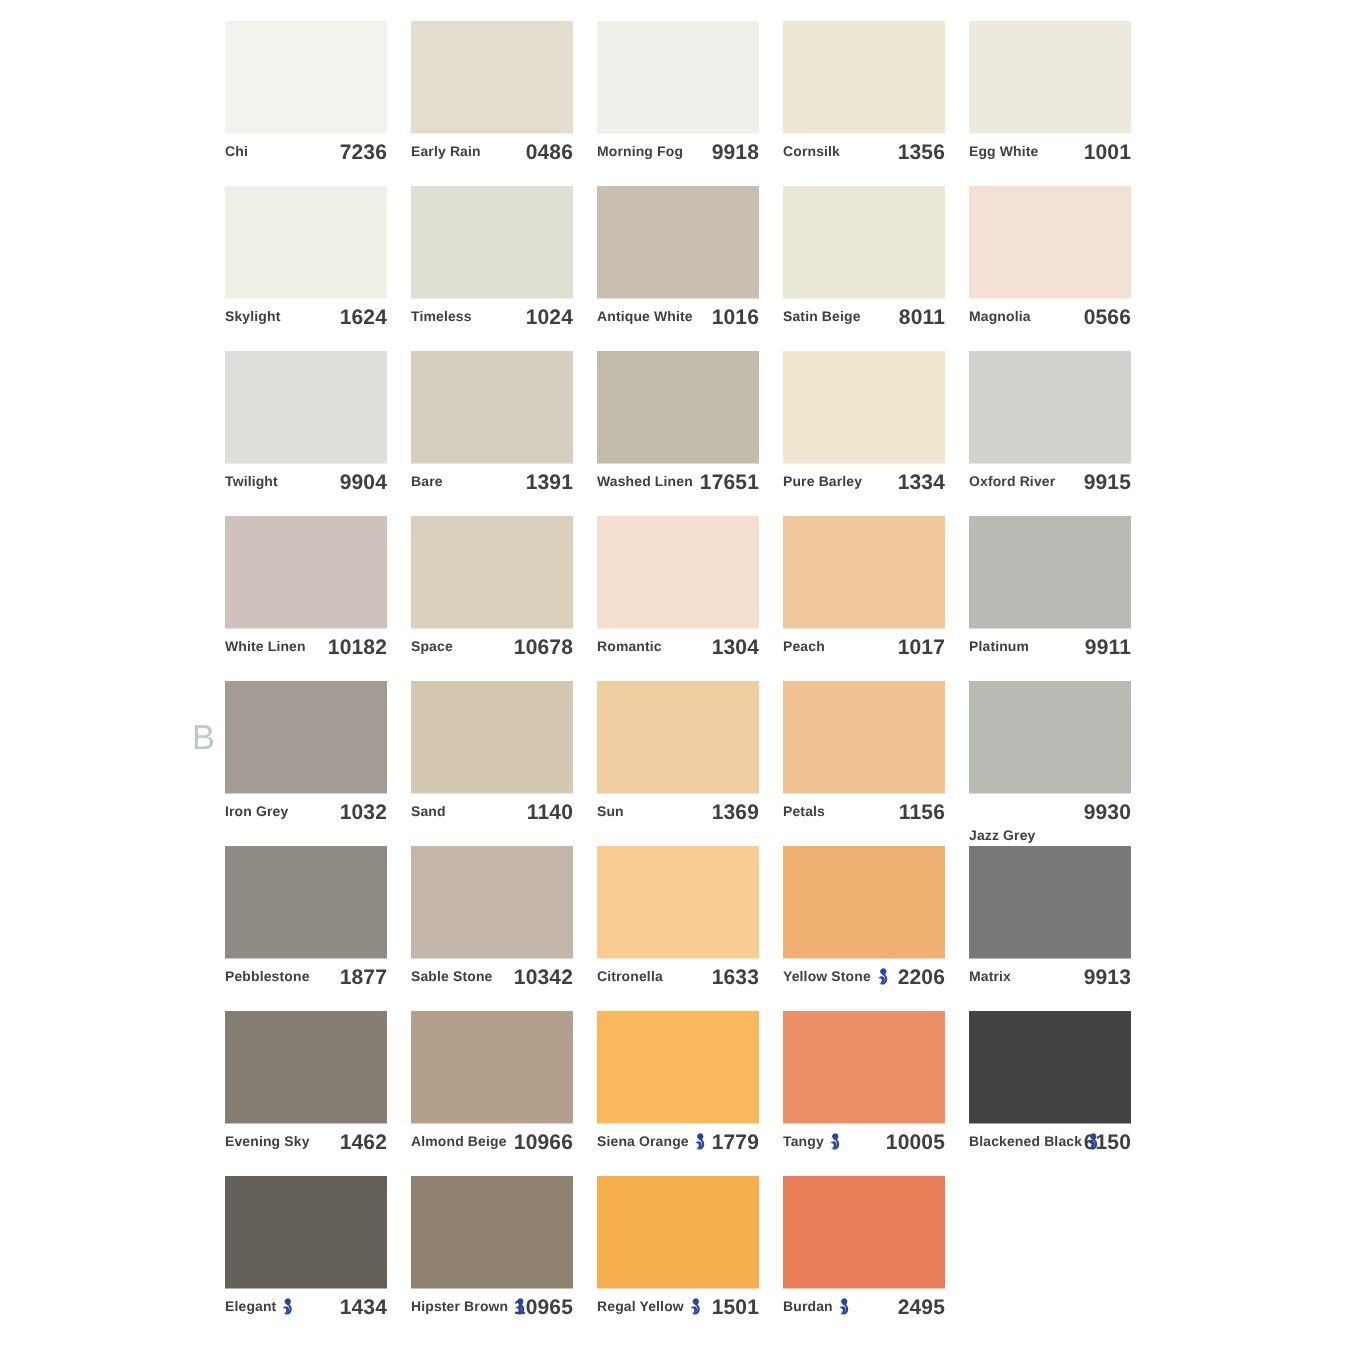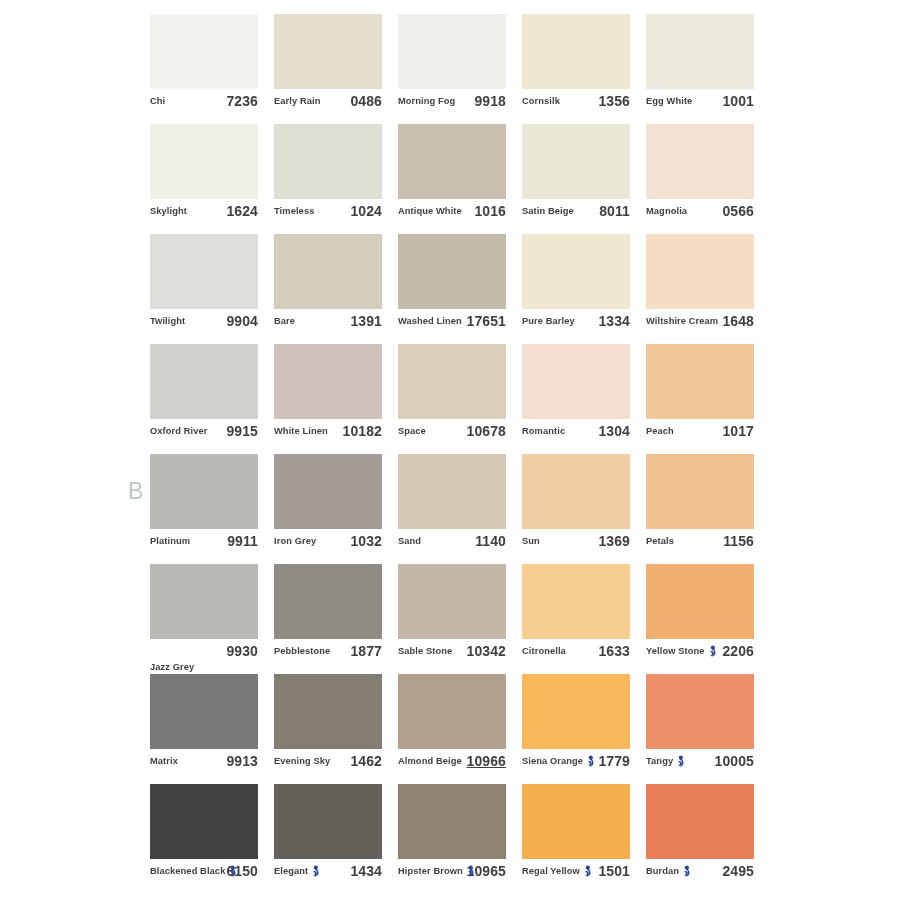--- a/index.html
+++ b/index.html
@@ -242,29 +242,20 @@
       <div class="cell">
         <div class="chip" style="background: rgb(240, 231, 209);"></div>
         <div class="caption">
           <div class="name-wrap">
             <span class="cname" style="color: rgb(63, 63, 66);">Pure Barley</span>
           </div>
           <span class="ccode" style="color: rgb(63, 63, 66);">1334</span>
         </div>
       </div>
       <div class="cell">
-        <div class="chip" style="background: rgb(247, 221, 196);"></div>
-        <div class="caption">
-          <div class="name-wrap">
-            <span class="cname" style="color: rgb(63, 63, 66);">Wiltshire Cream</span>
-          </div>
-          <span class="ccode" style="color: rgb(63, 63, 66);">1648</span>
-        </div>
-      </div>
-      <div class="cell">
         <div class="chip" style="background: rgb(207, 210, 205);"></div>
         <div class="caption">
           <div class="name-wrap">
             <span class="cname" style="color: rgb(63, 63, 66);">Oxford River</span>
           </div>
           <span class="ccode" style="color: rgb(63, 63, 66);">9915</span>
         </div>
       </div>
       <div class="cell">
         <div class="chip" style="background: rgb(207, 193, 187);"></div>
@@ -416,21 +407,21 @@
           </div>
           <span class="ccode" style="color: rgb(63, 63, 66);">1462</span>
         </div>
       </div>
       <div class="cell">
         <div class="chip" style="background: rgb(178, 160, 140);"></div>
         <div class="caption">
           <div class="name-wrap">
             <span class="cname" style="color: rgb(63, 63, 66);">Almond Beige</span>
           </div>
-          <span class="ccode" style="color: rgb(63, 63, 66); text-decoration: underline;">10966</span>
+          <span class="ccode" style="color: rgb(63, 63, 66);">10966</span>
         </div>
       </div>
       <div class="cell">
         <div class="chip" style="background: rgb(248, 184, 91);"></div>
         <div class="caption">
           <div class="name-wrap">
             <span class="cname" style="color: rgb(63, 63, 66);">Siena Orange</span>
             <span class="mark-icon">
               <svg viewBox="0 0 9 12" width="9" height="12" aria-hidden="true">
                 <path d="M4.9 0.5c1.0 0 1.9 0.8 2.0 1.9 0.1 1.0-0.3 1.7-0.9 2.3 0.9 0.7 1.5 1.8 1.5 3.1 0 2.0-1.4 3.6-3.2 3.6-1.0 0-1.8-0.5-2.3-1.2 0.6 0.3 1.2 0.4 1.8 0.3 1.3-0.2 2.2-1.4 2.2-2.8 0-1.2-0.6-2.2-1.6-2.7C3.4 4.4 2.9 3.6 2.9 2.6 2.9 1.4 3.8 0.5 4.9 0.5z" fill="#2a45a0"></path>

